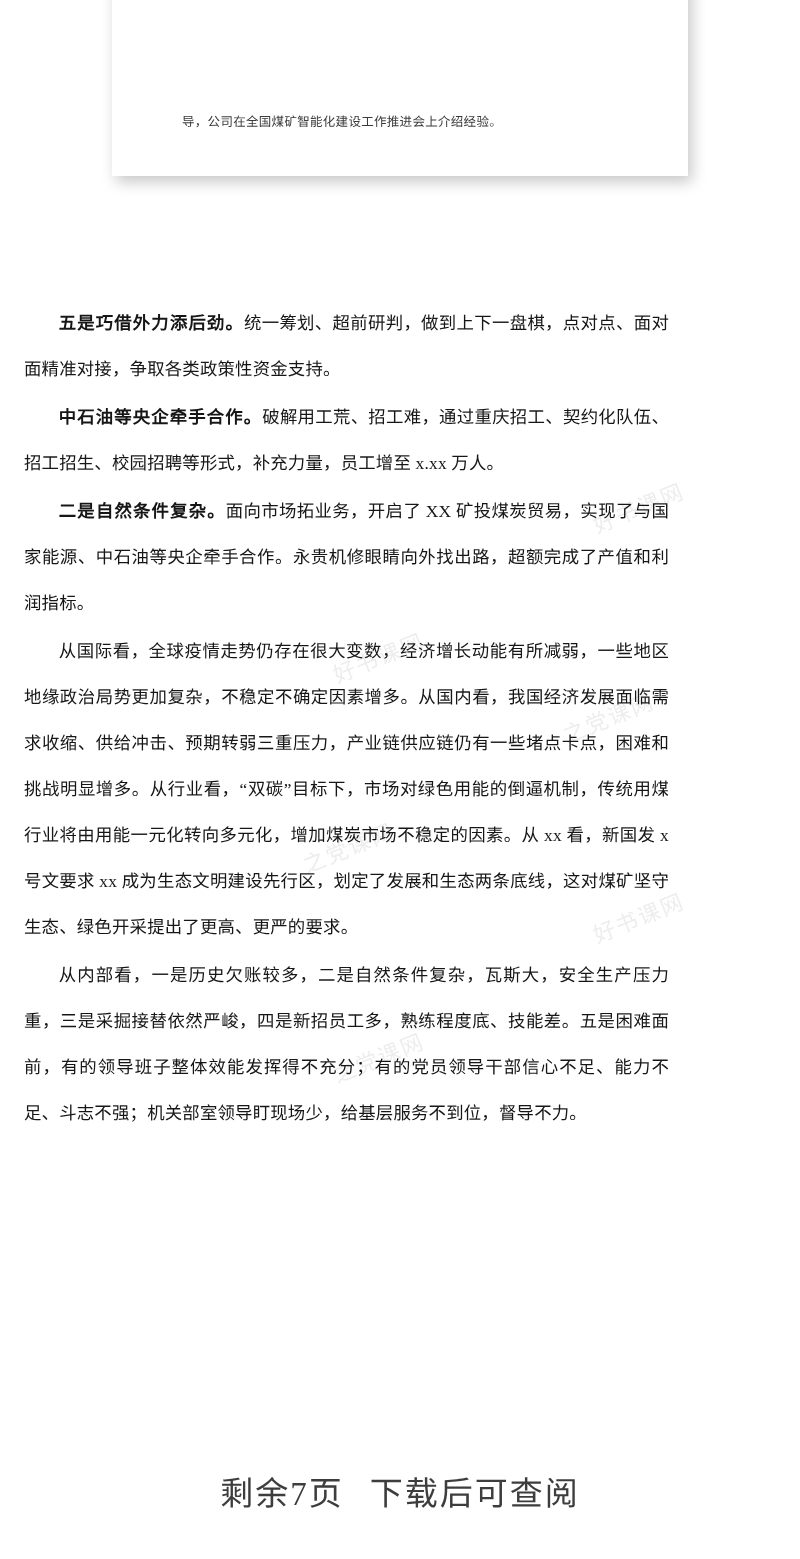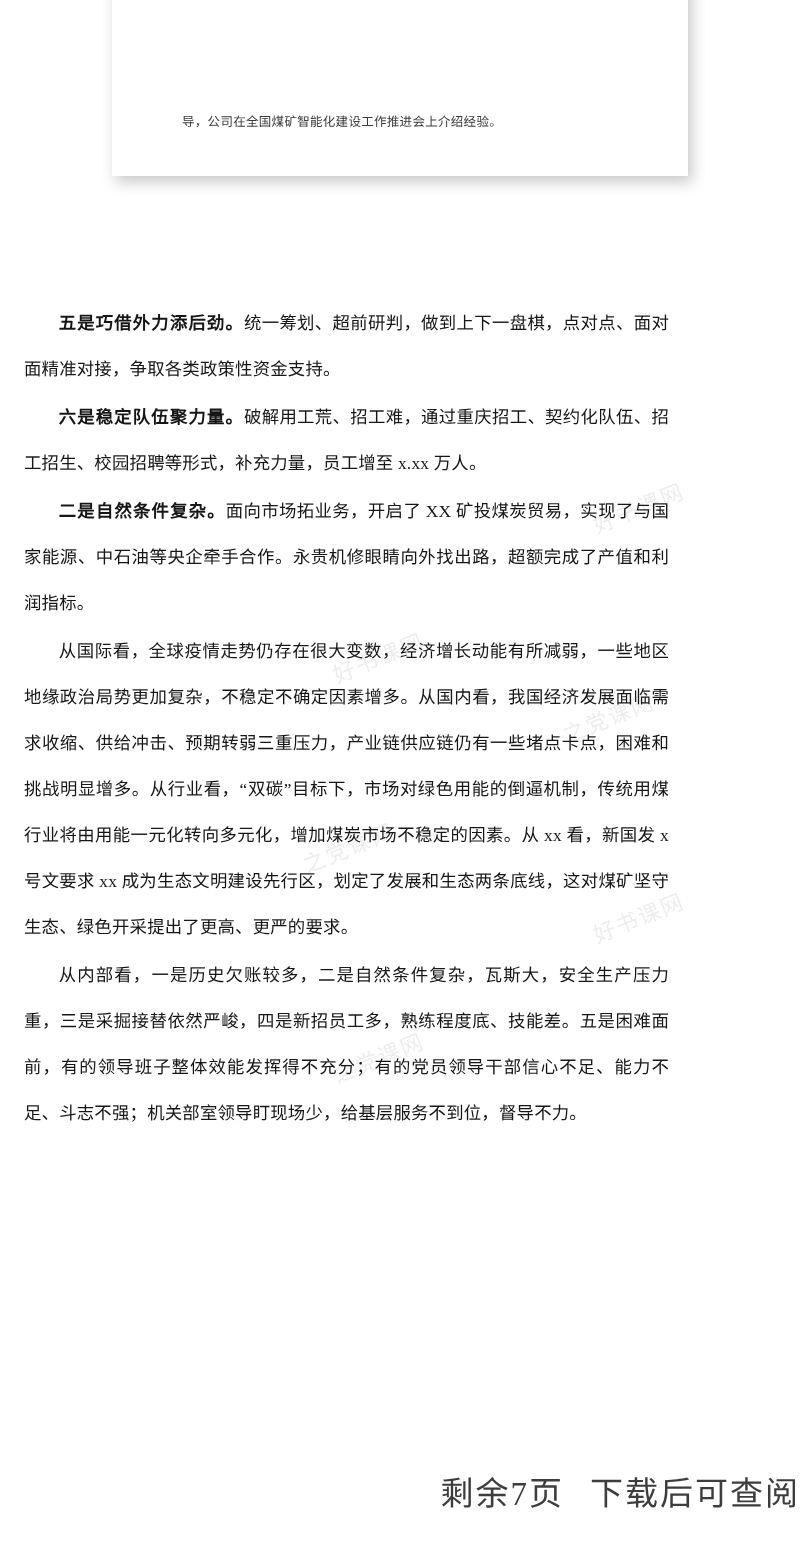--- a/index.html
+++ b/index.html
@@ -80,21 +80,21 @@
     user-select: none;
     letter-spacing: 2px;
   }
 
   
   .footer-notice {
     position: absolute;
     left: 0;
     bottom: 44px;
     width: 800px;
-    text-align: right;
+    text-align: center;
     font-size: 33px;
     color: #3d3d3d;
     font-family: "Liberation Serif", "DejaVu Serif", serif;
     letter-spacing: 2px;
   }
   .footer-notice .fn-part { display: inline-block; }
   .footer-notice .fn-gap { display: inline-block; width: 26px; }
 </style>
 </head>
 <body>
@@ -115,21 +115,21 @@
     <div class="wm" style="left: 330px; top: 1040px;">之党课网</div>
   </div>
 
 <div class="doc-body">
 
   <p class="para">
     <span class="lead">五是巧借外力添后劲。</span><span>统一筹划、超前研判，做到上下一盘棋，点对点、面对面精准对接，争取各类政策性资金支持。</span>
   </p>
 
   <p class="para">
-    <span class="lead">六是稳定队伍聚力量。</span><span>破解用工荒、招工难，通过重庆招工、契约化队伍、招工招生、校园招聘等形式，补充力量，员工增至 x.xx 万人。</span>
+    <span class="lead">中石油等央企牵手合作。</span><span>破解用工荒、招工难，通过重庆招工、契约化队伍、招工招生、校园招聘等形式，补充力量，员工增至 x.xx 万人。</span>
   </p>
 
   <p class="para">
     <span class="lead">二是自然条件复杂。</span><span>面向市场拓业务，开启了 XX 矿投煤炭贸易，实现了与国家能源、中石油等央企牵手合作。永贵机修眼睛向外找出路，超额完成了产值和利润指标。</span>
   </p>
 
 
 
   <p class="para">
     <span>从国际看，全球疫情走势仍存在很大变数，经济增长动能有所减弱，一些地区地缘政治局势更加复杂，不稳定不确定因素增多。从国内看，我国经济发展面临需求收缩、供给冲击、预期转弱三重压力，产业链供应链仍有一些堵点卡点，困难和挑战明显增多。从行业看，“双碳”目标下，市场对绿色用能的倒逼机制，传统用煤行业将由用能一元化转向多元化，增加煤炭市场不稳定的因素。从 xx 看，新国发 x 号文要求 xx 成为生态文明建设先行区，划定了发展和生态两条底线，这对煤矿坚守生态、绿色开采提出了更高、更严的要求。</span>

